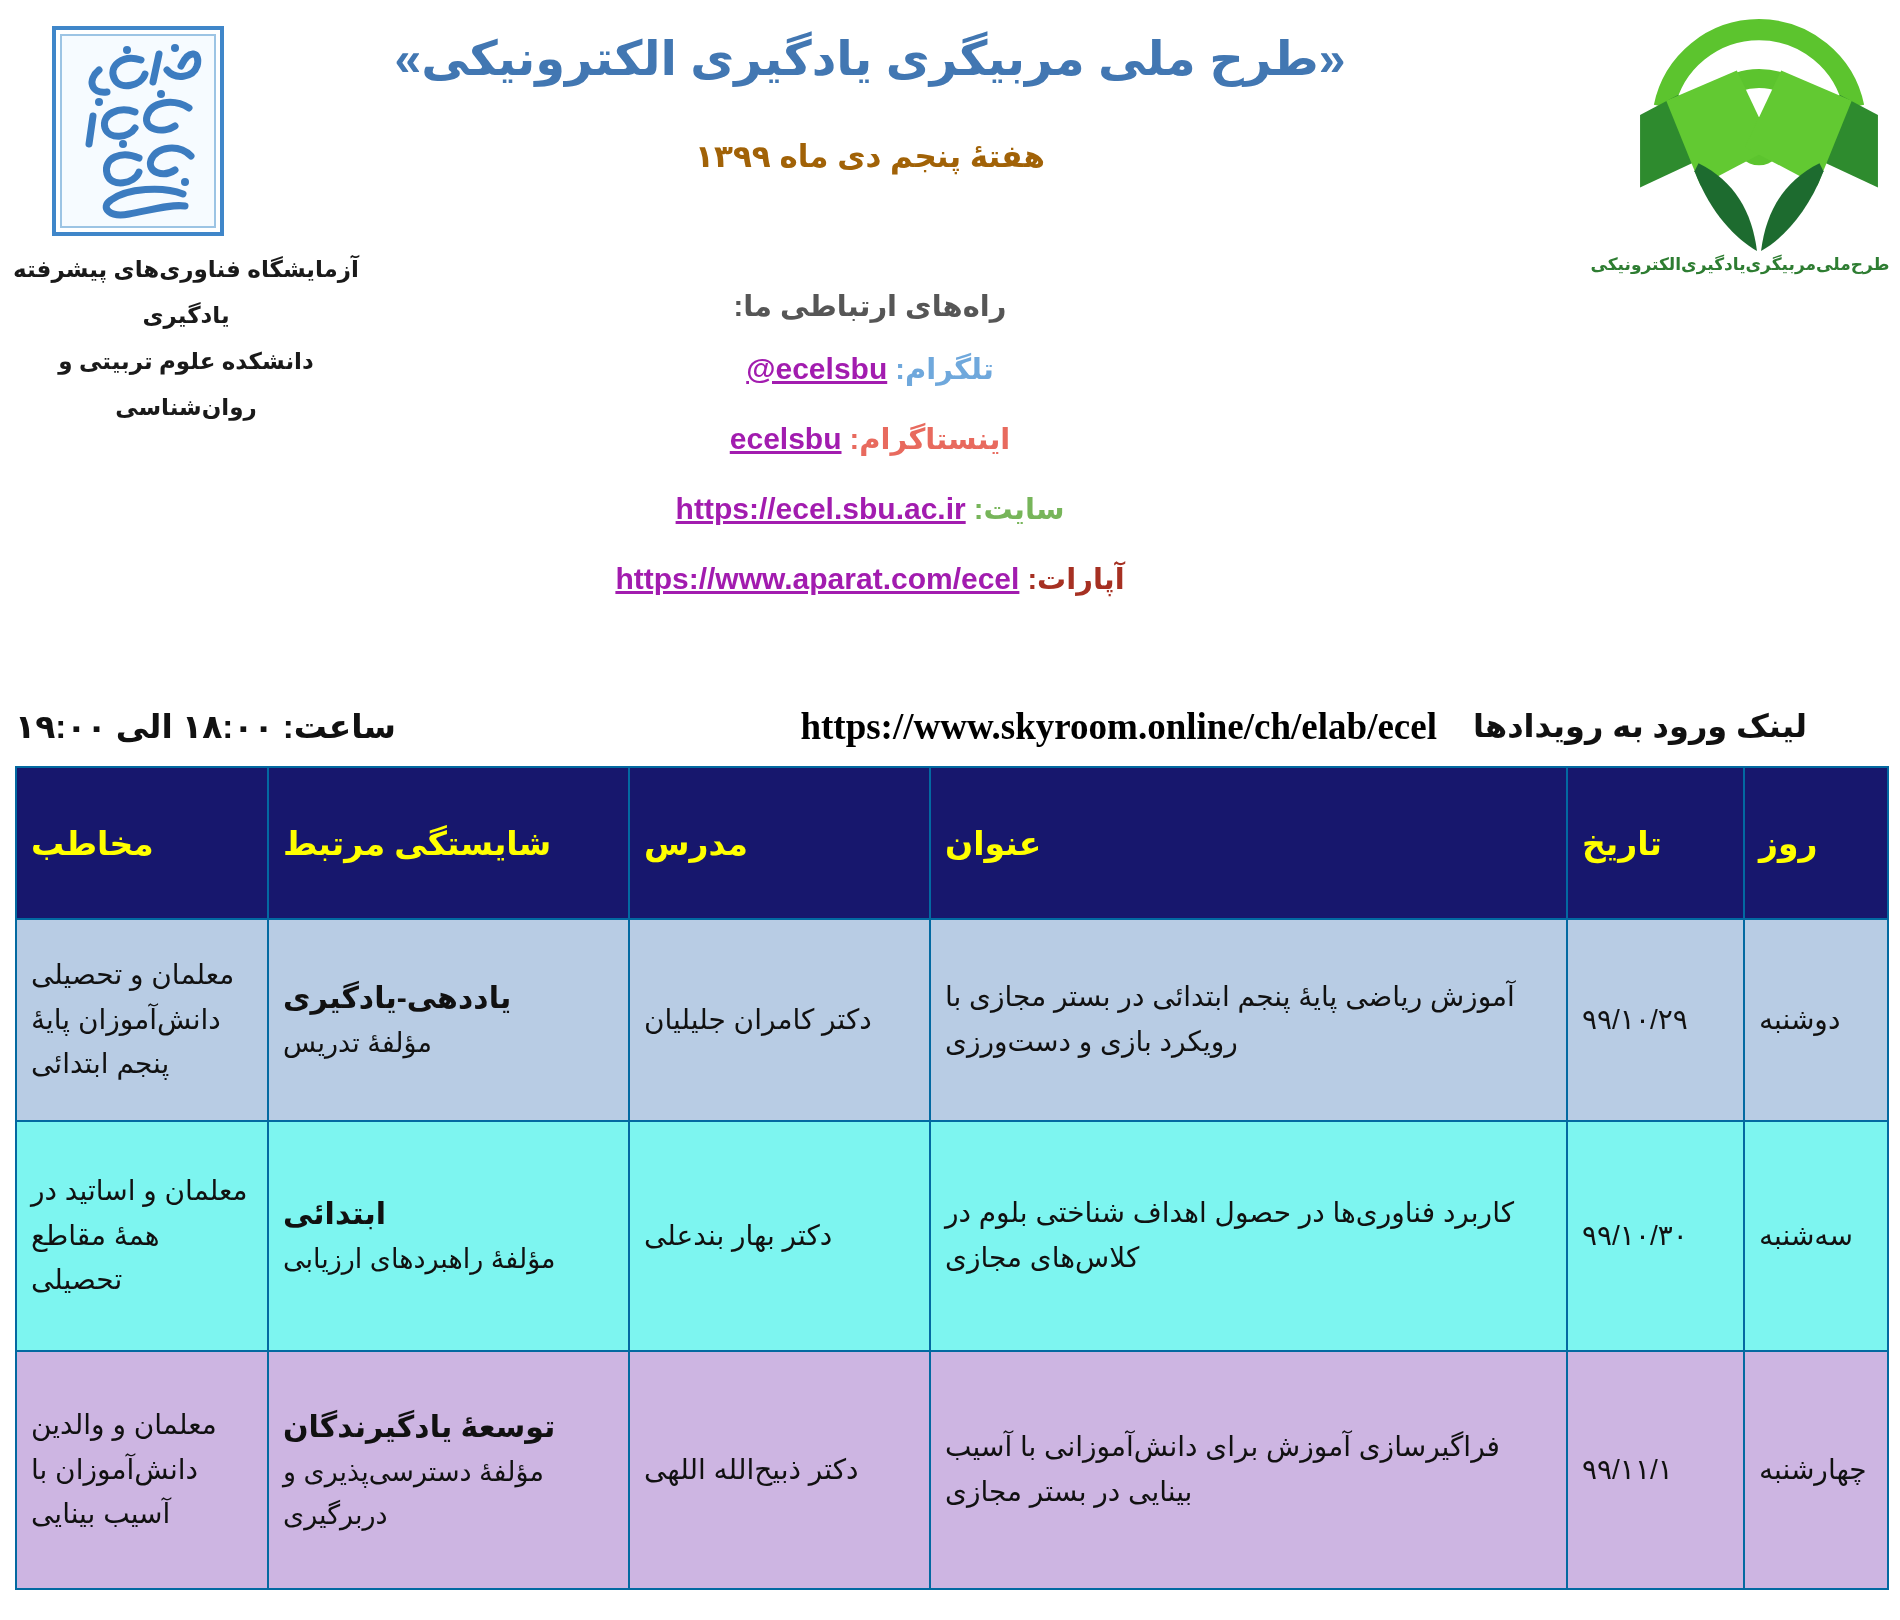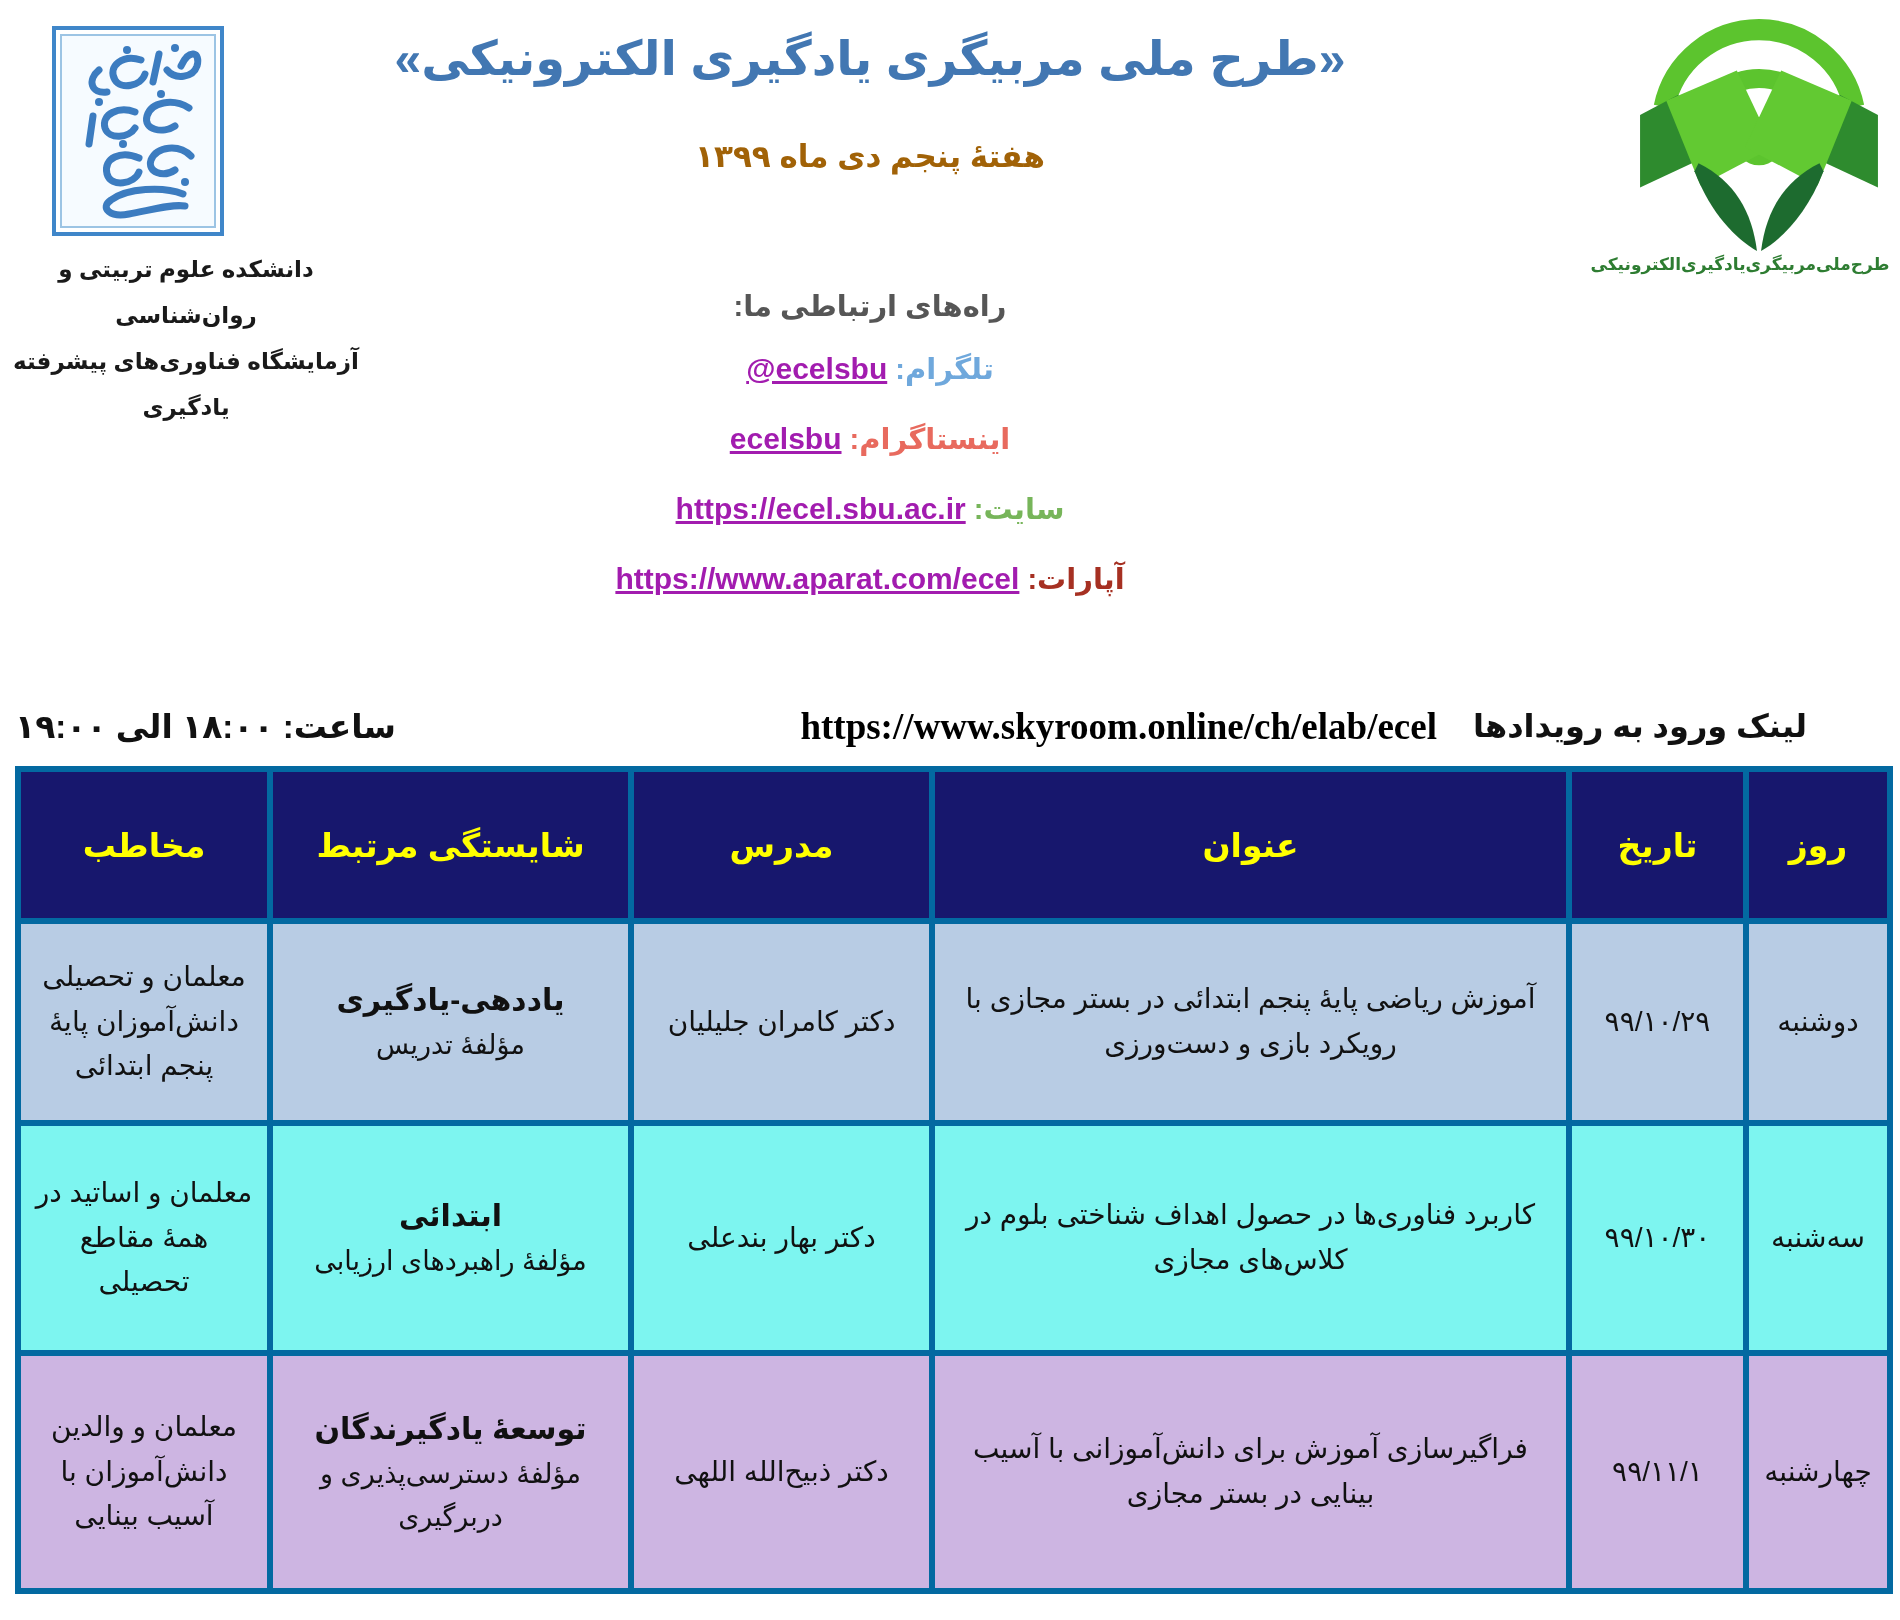--- a/index.html
+++ b/index.html
@@ -60,21 +60,21 @@
     position:absolute; left:15px; top:766px; width:1872px;
     border-collapse:collapse; table-layout:fixed;
   }
   .schedule col.c-day{ width:144px; }
   .schedule col.c-date{ width:177px; }
   .schedule col.c-title{ width:637px; }
   .schedule col.c-teacher{ width:301px; }
   .schedule col.c-comp{ width:361px; }
   .schedule col.c-aud{ width:252px; }
   .schedule th, .schedule td{
-    border:6px solid #0369a1; text-align:center; vertical-align:middle;
+    border:2px solid #0369a1; text-align:left; vertical-align:middle;
     padding:6px 14px;
   }
   .schedule thead tr{ height:152px; }
   .schedule th{ background:#17176d; color:#ffff00; font-size:33px; font-weight:bold; }
   .schedule tbody td{ font-size:28px; color:#111; line-height:1.6; }
   tr.row-a td{ background:#b8cce4; }
   tr.row-b td{ background:#7df5f0; }
   tr.row-c td{ background:#cdb5e2; }
   tr.row-a{ height:202px; } tr.row-b{ height:230px; } tr.row-c{ height:238px; }
   .cell-day, .cell-date{ font-size:30px; }
@@ -102,22 +102,22 @@
       <circle cx="112" cy="12" r="4"></circle>
         <circle cx="64" cy="14" r="4"></circle>
       <circle cx="36" cy="66" r="4"></circle>
         <circle cx="98" cy="58" r="4"></circle>
       <circle cx="60" cy="108" r="4"></circle>
         <circle cx="122" cy="146" r="4"></circle>
     </g>
   </svg>
 </div>
 <div class="faculty" dir="rtl">
+  <div>آزمایشگاه فناوری‌های پیشرفته یادگیری</div>
   <div>دانشکده علوم تربیتی و روان‌شناسی</div>
-  <div>آزمایشگاه فناوری‌های پیشرفته یادگیری</div>
 </div>
 
 <div class="title-wrap">
   <div class="main-title" dir="rtl">«طرح ملی مربیگری یادگیری الکترونیکی»</div>
   <div class="subtitle" dir="rtl">هفتۀ پنجم دی ماه ۱۳۹۹</div>
 </div>
 
 <div class="contact">
   <div class="contact-heading" dir="rtl">راه‌های ارتباطی ما:</div>
   <div class="contact-line" dir="rtl">

